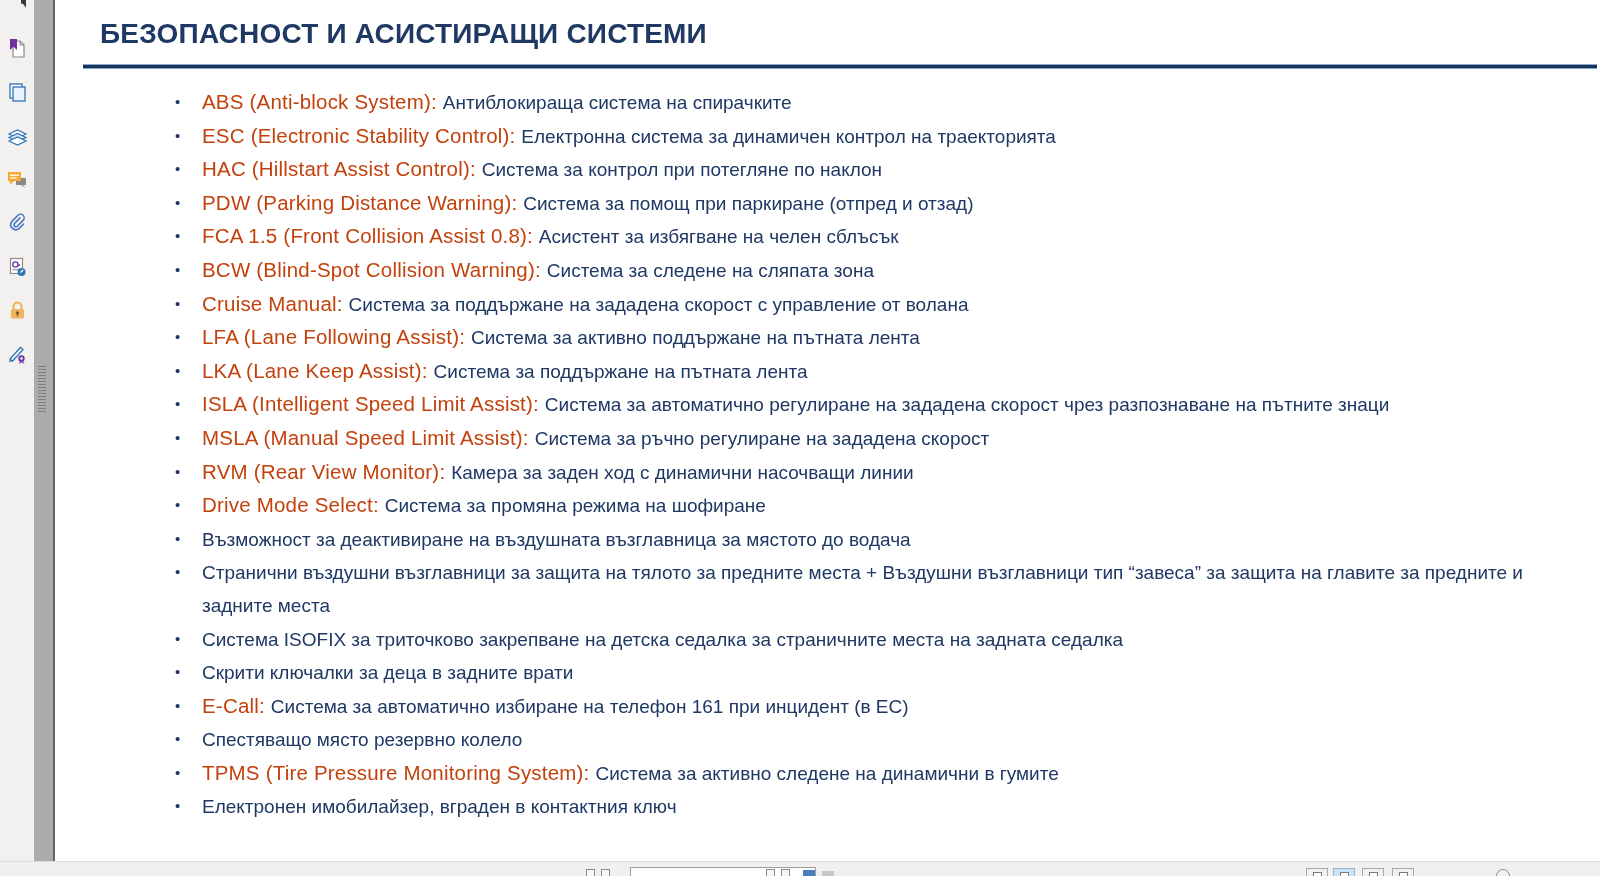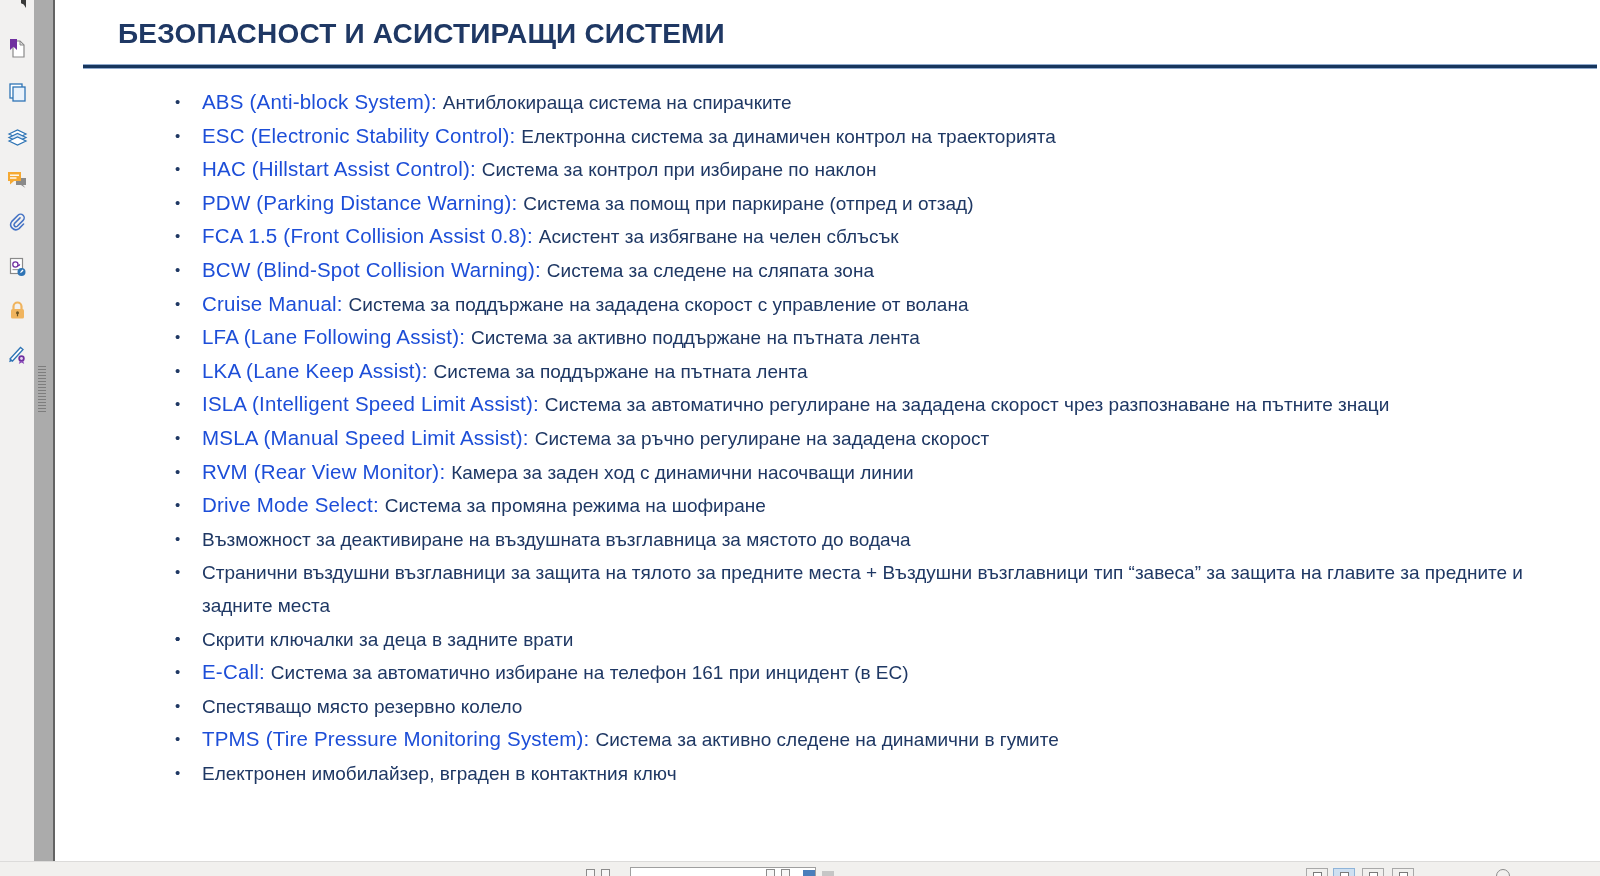--- a/index.html
+++ b/index.html
@@ -30,42 +30,42 @@
     background:repeating-linear-gradient(to bottom,#7d7d7d 0 1px,transparent 1px 3px);
     cursor:ew-resize;
   }
 
   
   .page {
     position:absolute; left:57px; top:0; right:0; bottom:15px; background:#ffffff;
     overflow:hidden;
   }
   .doc-title {
-    position:absolute; left:61px; top:18px;
+    position:absolute; left:43px; top:18px;
     font-size:28px; font-weight:bold; letter-spacing:.2px;
     color:#1f3864;
   }
   .title-rule {
     position:absolute; left:26px; right:3px; top:64px; height:5px;
     background:linear-gradient(to bottom,#8fa9cc 0 1px,#17365d 1px 4px,#8fa9cc 4px 5px);
   }
   .bullet-list {
     position:absolute; left:114px; top:86px; width:1392px;
     list-style:none;
   }
   .bullet-list li {
     position:relative; padding-left:31px;
     font-size:19px; line-height:32.6px; color:#1f3864;
   }
   .bullet-list li .bullet {
     position:absolute; left:4px; top:0;
     font-size:15px; color:#1f3864;
   }
   .bullet-list li .lead {
-    font-size:20.5px; letter-spacing:.2px; color:#1d4ed8;
+    font-size:20.5px; letter-spacing:.2px; color:#c2410c;
   }
 
   
   .bottom-bar {
     position:absolute; left:0; right:0; bottom:0; height:15px;
     background:#f1f0ee; border-top:1px solid #dcdbda; overflow:hidden;
   }
   .bb { position:absolute; }
   .bb-mark { width:9px; height:10px; top:7px; border:1px solid #8b8b8b; background:#f7f7f7; }
   .page-input {
@@ -162,34 +162,34 @@
   <div class="divider">
     <div class="grip"></div>
   </div>
 
   <div class="page">
     <div class="doc-title">БЕЗОПАСНОСТ И АСИСТИРАЩИ СИСТЕМИ</div>
     <div class="title-rule"></div>
     <ul class="bullet-list">
         <li><span class="bullet">•</span><span class="lead">ABS (Anti-block System): </span><span>Антиблокираща система на спирачките</span></li>
         <li><span class="bullet">•</span><span class="lead">ESC (Electronic Stability Control): </span><span>Електронна система за динамичен контрол на траекторията</span></li>
-        <li><span class="bullet">•</span><span class="lead">HAC (Hillstart Assist Control): </span><span>Система за контрол при избиране по наклон</span></li>
+        <li><span class="bullet">•</span><span class="lead">HAC (Hillstart Assist Control): </span><span>Система за контрол при потегляне по наклон</span></li>
         <li><span class="bullet">•</span><span class="lead">PDW (Parking Distance Warning): </span><span>Система за помощ при паркиране (отпред и отзад)</span></li>
         <li><span class="bullet">•</span><span class="lead">FCA 1.5 (Front Collision Assist 0.8): </span><span>Асистент за избягване на челен сблъсък</span></li>
         <li><span class="bullet">•</span><span class="lead">BCW (Blind-Spot Collision Warning): </span><span>Система за следене на сляпата зона</span></li>
         <li><span class="bullet">•</span><span class="lead">Cruise Manual: </span><span>Система за поддържане на зададена скорост с управление от волана</span></li>
         <li><span class="bullet">•</span><span class="lead">LFA (Lane Following Assist): </span><span>Система за активно поддържане на пътната лента</span></li>
         <li><span class="bullet">•</span><span class="lead">LKA (Lane Keep Assist): </span><span>Система за поддържане на пътната лента</span></li>
         <li><span class="bullet">•</span><span class="lead">ISLA (Intelligent Speed Limit Assist): </span><span>Система за автоматично регулиране на зададена скорост чрез разпознаване на пътните знаци</span></li>
         <li><span class="bullet">•</span><span class="lead">MSLA (Manual Speed Limit Assist): </span><span>Система за ръчно регулиране на зададена скорост</span></li>
         <li><span class="bullet">•</span><span class="lead">RVM (Rear View Monitor): </span><span>Камера за заден ход с динамични насочващи линии</span></li>
         <li><span class="bullet">•</span><span class="lead">Drive Mode Select: </span><span>Система за промяна режима на шофиране</span></li>
         <li><span class="bullet">•</span><span class="lead"></span><span>Възможност за деактивиране на въздушната възглавница за мястото до водача</span></li>
         <li><span class="bullet">•</span><span class="lead"></span><span>Странични въздушни възглавници за защита на тялото за предните места + Въздушни възглавници тип “завеса” за защита на главите за предните и задните места</span></li>
-        <li><span class="bullet">•</span><span class="lead"></span></li>
+        <li><span class="bullet">•</span><span class="lead"></span><span>Система ISOFIX за триточково закрепване на детска седалка за страничните места на задната седалка</span></li>
         <li><span class="bullet">•</span><span class="lead"></span><span>Скрити ключалки за деца в задните врати</span></li>
         <li><span class="bullet">•</span><span class="lead">E-Call: </span><span>Система за автоматично избиране на телефон 161 при инцидент (в ЕС)</span></li>
         <li><span class="bullet">•</span><span class="lead"></span><span>Спестяващо място резервно колело</span></li>
         <li><span class="bullet">•</span><span class="lead">TPMS (Tire Pressure Monitoring System): </span><span>Система за активно следене на динамични в гумите</span></li>
         <li><span class="bullet">•</span><span class="lead"></span><span>Електронен имобилайзер, вграден в контактния ключ</span></li>
       </ul>
   </div>
 
   <div class="bottom-bar">
     <div class="bb bb-mark" style="left:586px"></div>

